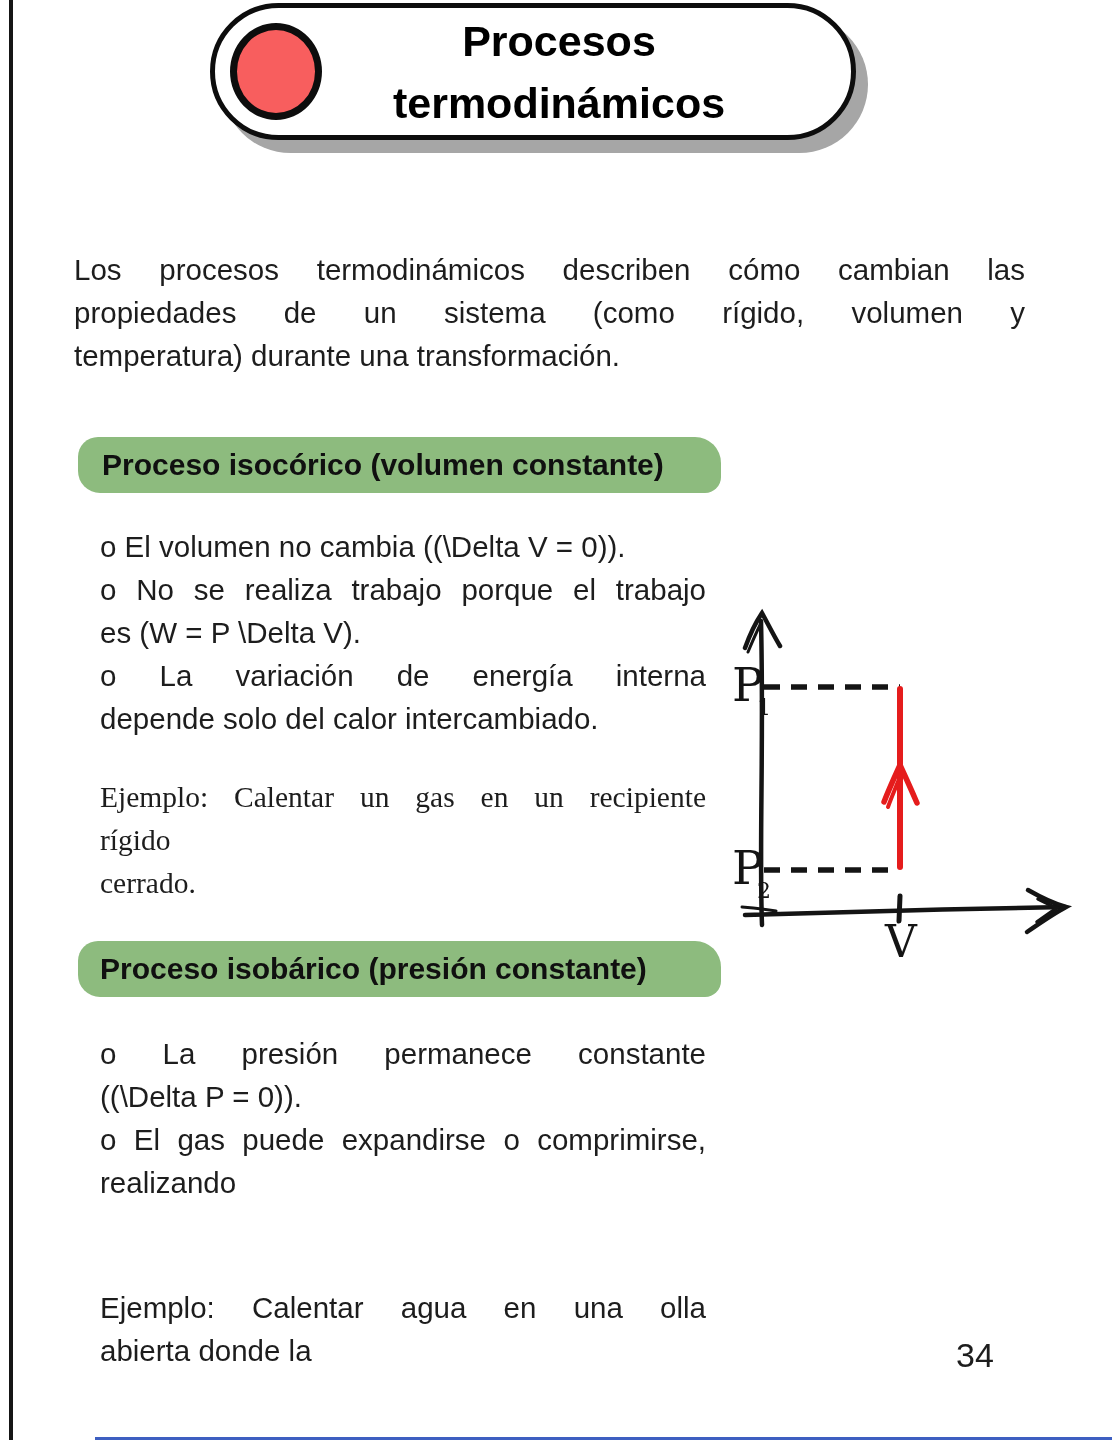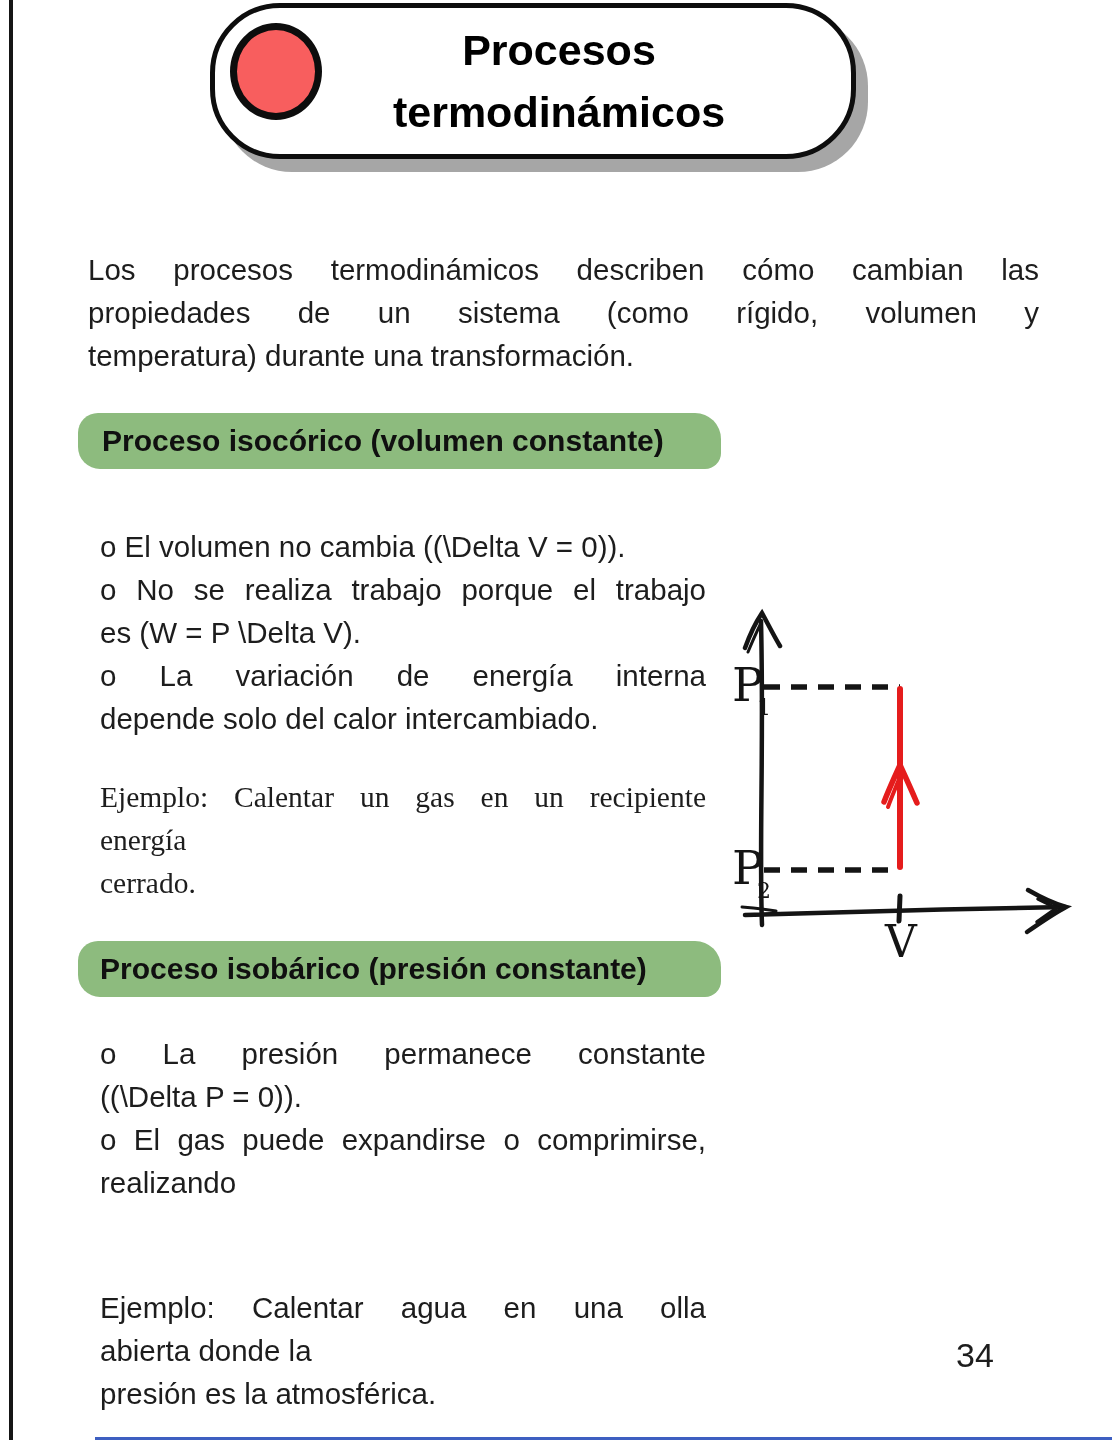--- a/index.html
+++ b/index.html
@@ -19,54 +19,54 @@
     font-family:"Liberation Sans","DejaVu Sans",sans-serif;color:var(--ink);
   }
   .abs{position:absolute;}
 
   
   .edge-left{left:9px;top:0;width:4px;height:1440px;background:var(--edge-line);}
   .accent-bottom{left:95px;bottom:0;width:1017px;height:3px;background:var(--footer-line-blue);}
 
   
   .title-badge{
-    left:210px;top:3px;width:646px;height:156px;background:#ffffff;
+    left:210px;top:3px;width:646px;height:137px;background:#ffffff;
     border:5px solid var(--badge-border);border-radius:70px;box-sizing:border-box;
     box-shadow:12px 13px 0 var(--badge-shadow);
     display:flex;flex-direction:column;align-items:center;justify-content:center;
     padding-left:52px;
   }
   .title-badge .t-line{
     font-weight:bold;font-size:43px;line-height:62px;letter-spacing:0px;color:#000;
     white-space:nowrap;
   }
   .badge-dot{
     position:absolute;left:15px;top:15px;width:92px;height:97px;border-radius:50%;
     background:var(--badge-dot);border:7px solid var(--badge-border);box-sizing:border-box;
   }
 
   
   .textblock{font-size:29.5px;line-height:43px;}
   .textblock .line{height:43px;white-space:nowrap;}
   .textblock .line.stretch{white-space:normal;text-align:justify;text-align-last:justify;}
-  .intro{left:88px;top:248px;width:951px;}
+  .intro{left:74px;top:248px;width:951px;}
   .col{width:606px;}
   .bullets-1{left:100px;top:525px;}
   .example-1{left:100px;top:776px;font-family:Liberation Serif, serif;}
   .bullets-2{left:100px;top:1032px;}
   .example-2{left:100px;top:1286px;}
 
   
   .section-heading{
     left:78px;width:643px;height:56px;background:var(--heading-bg);
     border-radius:20px 26px 16px 22px;box-sizing:border-box;
     display:flex;align-items:center;padding-left:22px;
     font-weight:bold;font-size:30px;color:#101010;white-space:nowrap;
   }
-  .heading-1{top:413px;padding-left:24px;}
+  .heading-1{top:437px;padding-left:24px;}
   .heading-2{top:941px;}
 
   .page-number{left:956px;top:1336px;font-size:34px;}
 
   .diagram{left:700px;top:595px;}
   .diagram text{font-family:"DejaVu Serif","Liberation Serif",serif;fill:var(--axis-ink);}
 </style>
 </head>
 <body>
 
@@ -90,21 +90,21 @@
 <div class="abs textblock col bullets-1">
   <div class="line">o El volumen no cambia ((\Delta V = 0)).</div>
   <div class="line stretch">o No se realiza trabajo porque el trabajo</div>
   <div class="line">es (W = P \Delta V).</div>
   <div class="line stretch">o La variación de energía interna</div>
   <div class="line">depende solo del calor intercambiado.</div>
 </div>
 
 <div class="abs textblock col example-1">
   <div class="line stretch">Ejemplo: Calentar un gas en un recipiente</div>
-  <div class="line">energía</div>
+  <div class="line">rígido</div>
   <div class="line">cerrado.</div>
 </div>
 
 <svg class="abs diagram" width="400" height="375" viewBox="0 0 400 375">
 
   <path d="M62,330 C59,250 64,150 61,26" fill="none" stroke="var(--axis-ink)" stroke-width="4.5" stroke-linecap="round"></path>
   <path d="M45,53 C50,39 56,27 62,18 C68,29 74,41 80,51" fill="none" stroke="var(--axis-ink)" stroke-width="4.5" stroke-linecap="round"></path>
   <path d="M48,57 C53,45 57,36 61,28" fill="none" stroke="var(--axis-ink)" stroke-width="3" stroke-linecap="round"></path>
 
   <path d="M45,320 C140,317 260,314 365,312" fill="none" stroke="var(--axis-ink)" stroke-width="4.5" stroke-linecap="round"></path>
@@ -133,16 +133,15 @@
 <div class="abs textblock col bullets-2">
   <div class="line stretch">o La presión permanece constante</div>
   <div class="line">((\Delta P = 0)).</div>
   <div class="line stretch">o El gas puede expandirse o comprimirse,</div>
   <div class="line">realizando</div>
 </div>
 
 <div class="abs textblock col example-2">
   <div class="line stretch">Ejemplo: Calentar agua en una olla</div>
   <div class="line">abierta donde la</div>
-  <div class="line">presión es la atmosférica.</div>
 </div>
 
 <div class="abs page-number">34</div>
 
 </body></html>

